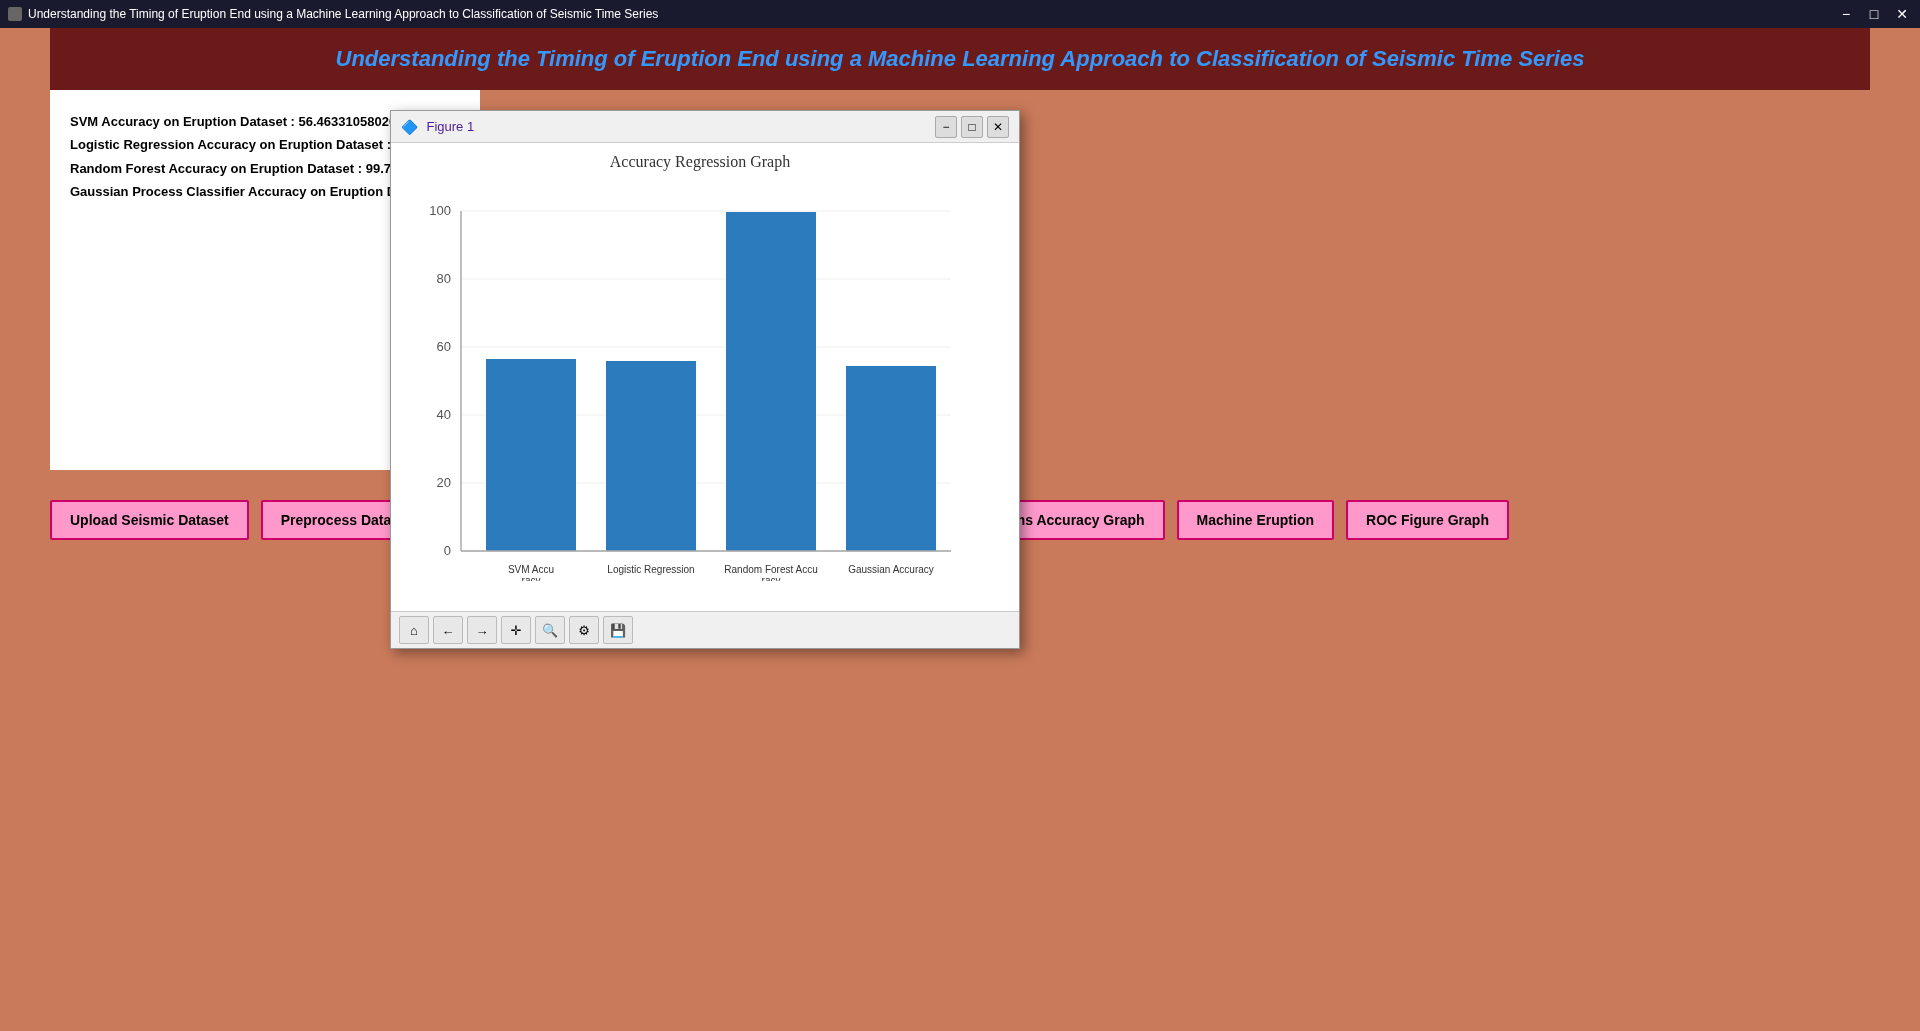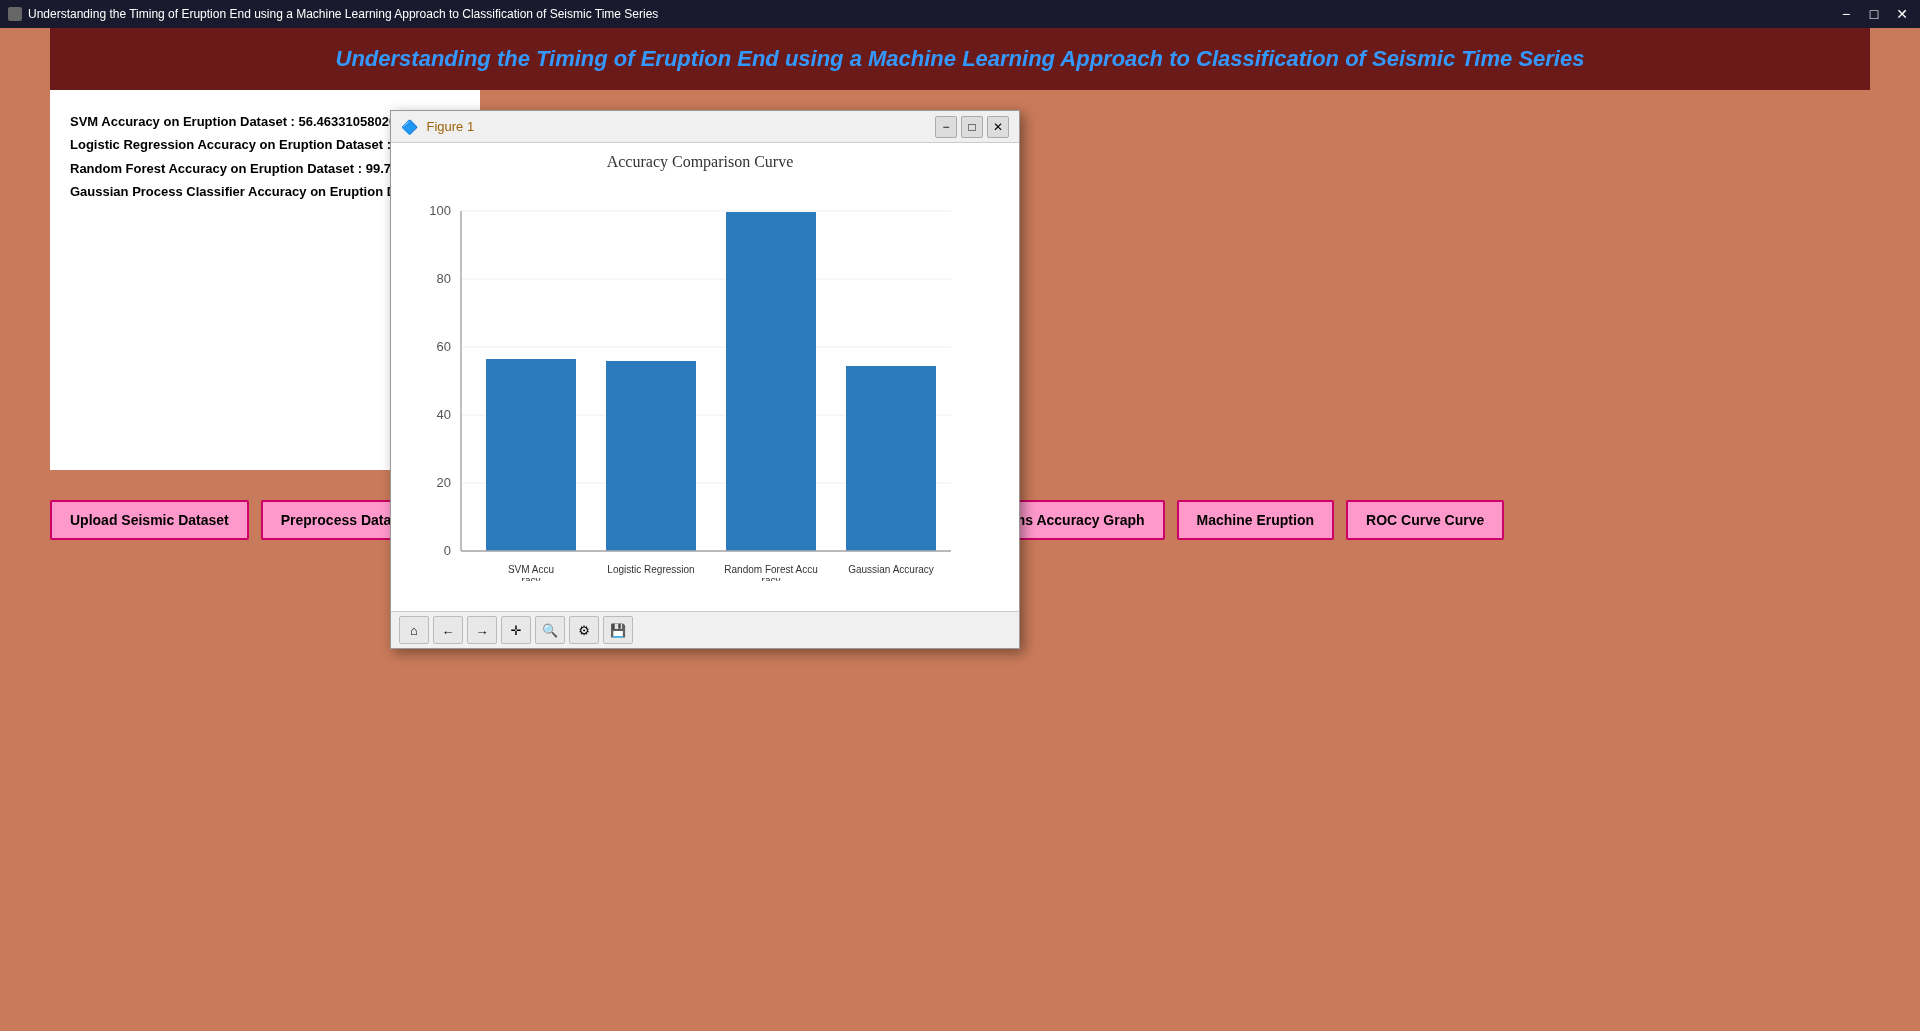--- a/index.html
+++ b/index.html
@@ -118,21 +118,21 @@
       background: #f0f0f0;
       border-bottom: 1px solid #ccc;
       padding: 6px 10px;
       display: flex;
       align-items: center;
       gap: 8px;
       height: 32px;
     }
     .figure-title-text {
       font-size: 13px;
-      color: #a16207;
+      color: #4c1d95;
     }
     .figure-controls {
       margin-left: auto;
       display: flex;
       gap: 4px;
     }
     .fig-ctrl-btn {
       width: 22px;
       height: 22px;
       background: #ddd;
@@ -218,37 +218,37 @@
 
 <div class="button-area">
   <button class="action-btn">Upload Seismic Dataset</button>
   <button class="action-btn">Preprocess Dataset F...</button>
   <br style="width:100%">
   <button class="action-btn">Run Logistic Regression</button>
   <button class="action-btn">Run Random Forest A...</button>
   <br style="width:100%">
   <button class="action-btn">All Algorithms Accuracy Graph</button>
   <button class="action-btn">Machine Eruption</button>
-  <button class="action-btn">ROC Curve Curve</button>
+  <button class="action-btn">ROC Figure Graph</button>
 </div>
 
 <div class="figure-dialog">
 
   <div class="figure-titlebar">
     <span style="font-size:14px;">🔷</span>
     <span class="figure-title-text">Figure 1</span>
     <div class="figure-controls">
       <button class="fig-ctrl-btn">−</button>
       <button class="fig-ctrl-btn">□</button>
       <button class="fig-ctrl-btn">✕</button>
     </div>
   </div>
 
   <div class="chart-container">
-    <div class="chart-title">Accuracy Comparison Curve</div>
+    <div class="chart-title">Accuracy Regression Graph</div>
     <div class="chart-svg-wrapper">
       <svg viewBox="0 0 590 400" width="590" height="400">
 
         <line x1="60" y1="370" x2="550" y2="370" stroke="#ccc" stroke-width="1"></line>
         <text x="50" y="374" text-anchor="end" font-size="13" fill="#555">0</text>
 
         <line x1="60" y1="302" x2="550" y2="302" stroke="#eee" stroke-width="1"></line>
         <text x="50" y="306" text-anchor="end" font-size="13" fill="#555">20</text>
 
         <line x1="60" y1="234" x2="550" y2="234" stroke="#eee" stroke-width="1"></line>

